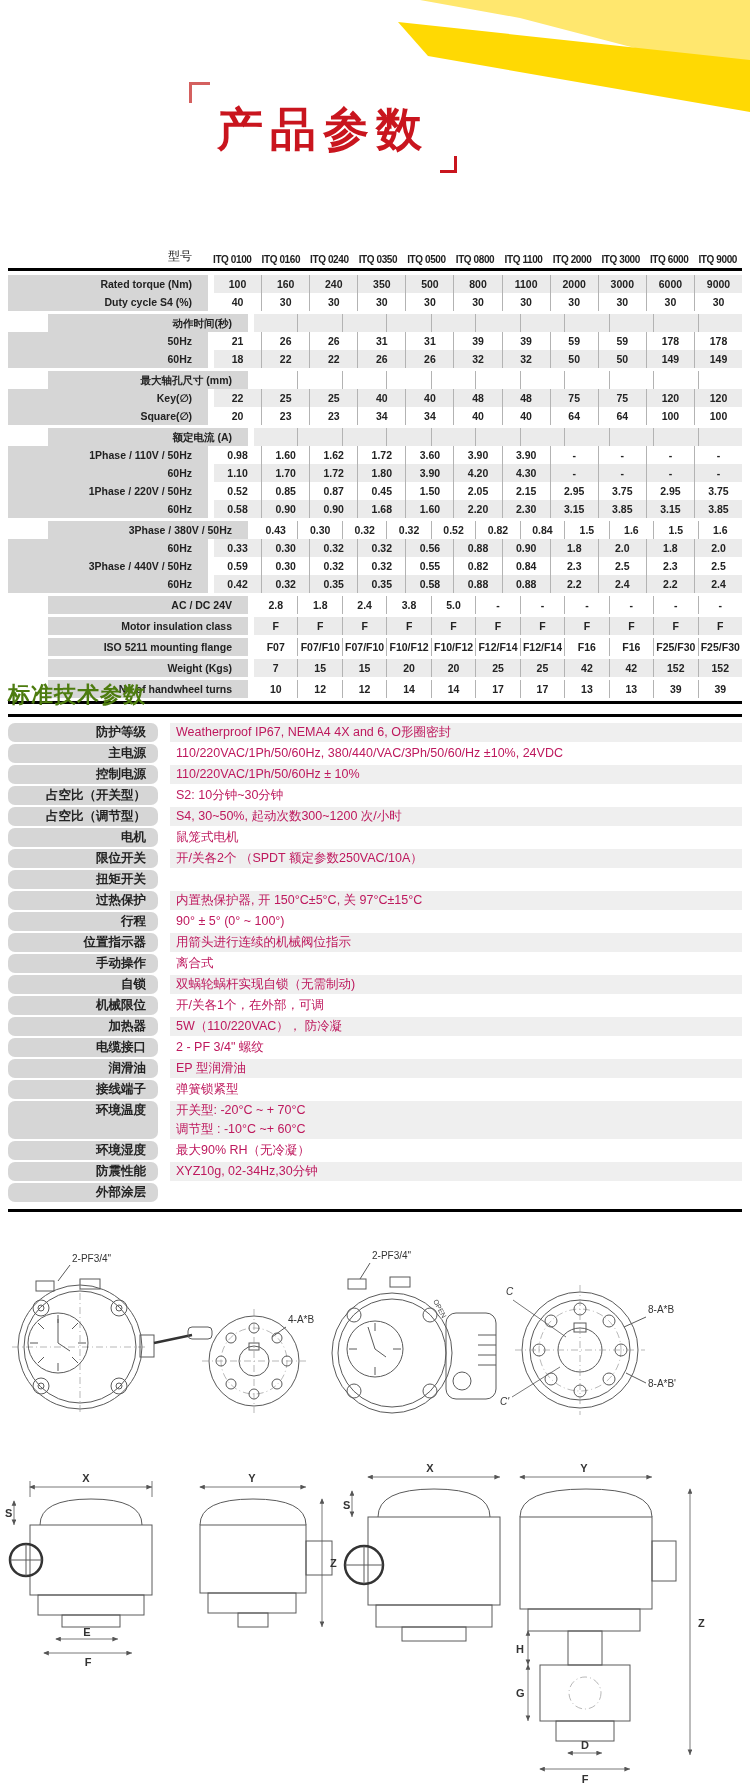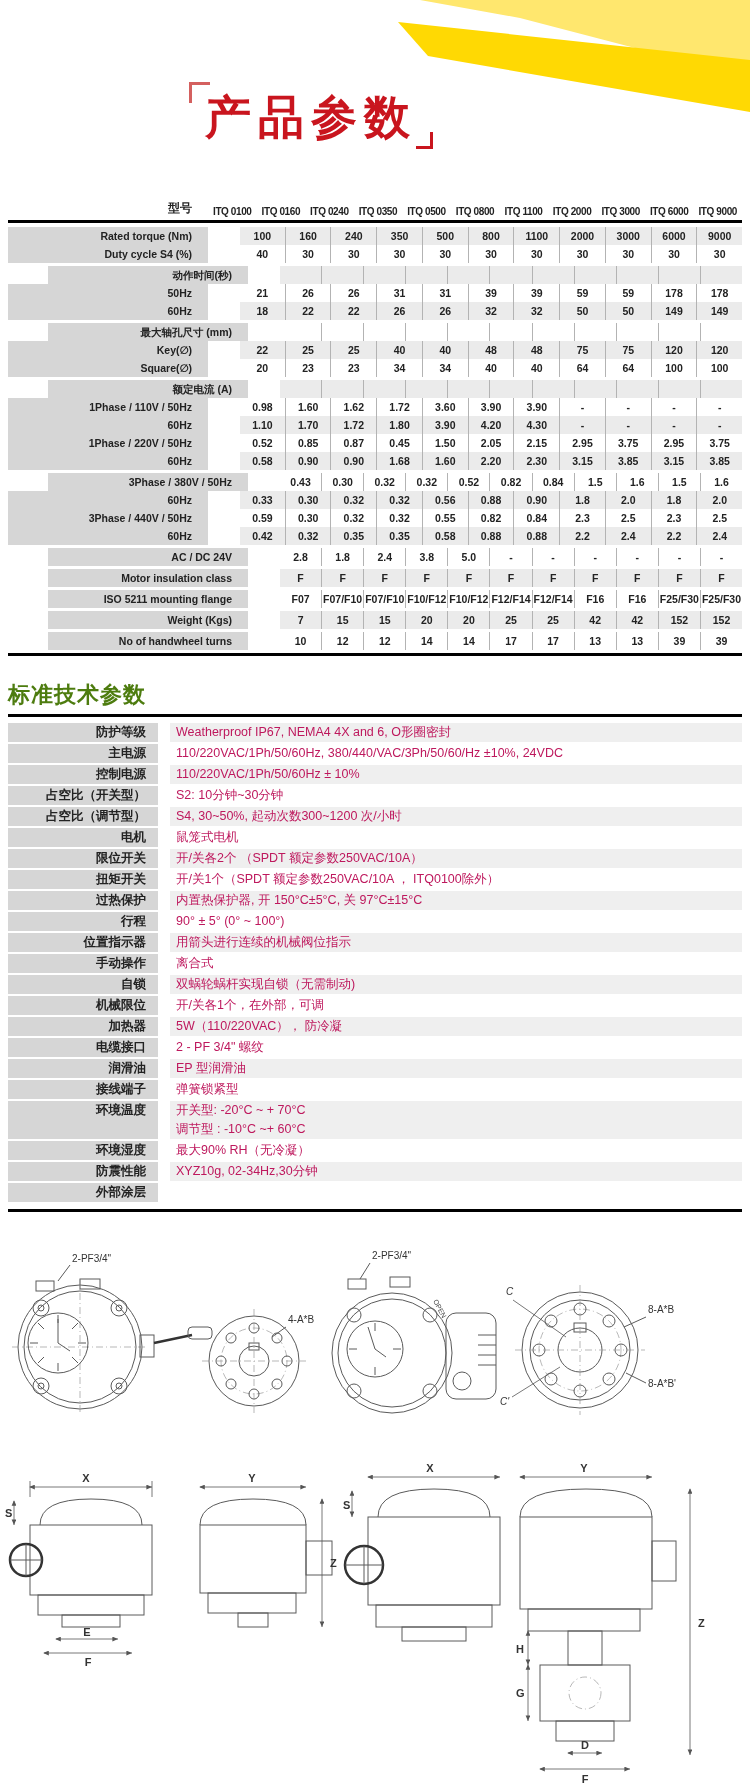--- a/index.html
+++ b/index.html
@@ -7,48 +7,48 @@
         font-family:"Liberation Sans","DejaVu Sans",sans-serif;color:#222;}
 
   
   .ribbon{position:absolute;top:0;left:0;width:750px;height:175px;pointer-events:none;}
   .rb{position:absolute;top:0;left:0;width:750px;height:175px;}
   .rb1{background:#ffe76e;clip-path:polygon(420px 0px,750px 0px,750px 78px,520px 18px);}
   .rb2{background:#ffd903;clip-path:polygon(398px 22px,750px 60px,750px 112px,428px 56px);}
 
   
   .title-wrap{position:absolute;left:205px;top:92px;}
-  .title{margin:0;font-size:46px;font-weight:bold;color:#c9151e;letter-spacing:7px;line-height:1.1;}
+  .title{margin:12px;font-size:46px;font-weight:bold;color:#c9151e;letter-spacing:7px;line-height:1.1;}
   .bracket{position:absolute;display:block;}
   .bracket.tl{left:-16px;top:-10px;width:18px;height:18px;border-left:3px solid #d4605f;border-top:3px solid #d4605f;}
   .bracket.br{right:-16px;bottom:-6px;width:14px;height:14px;border-right:3px solid #c9151e;border-bottom:3px solid #c9151e;}
 
   
   .spec-table{position:absolute;left:8px;top:200px;width:734px;border-bottom:3px solid #000;padding-bottom:3px;}
   .spec-header{display:flex;align-items:flex-end;border-bottom:3px solid #000;padding-bottom:3px;}
-  .hdr-label{width:200px;flex:none;text-align:right;padding-right:16px;font-weight:bold;font-size:12px;box-sizing:border-box;}
+  .hdr-label{width:200px;flex:none;text-align:right;padding-right:16px;font-weight:normal;font-size:12px;box-sizing:border-box;margin-top:48px;}
   .hdr-models{flex:1;display:flex;margin-left:0;}
   .hdr-model{flex:1;text-align:center;font-weight:bold;font-size:10px;white-space:nowrap;letter-spacing:-0.4px;}
   .spec-body{padding-top:4px;}
-  .spec-row{display:flex;height:18px;line-height:18px;gap:12px;}
+  .spec-row{display:flex;height:18px;line-height:18px;}
   .spec-row.gap{margin-top:3px;padding-left:40px;}
   .spec-row .rlabel{width:200px;flex:none;background:#d6d6d6;text-align:right;padding-right:16px;
                     font-weight:bold;font-size:10.5px;box-sizing:border-box;white-space:nowrap;}
-  .spec-row .cells{flex:1;display:flex;margin-left:20px;}
+  .spec-row .cells{flex:1;display:flex;margin-left:6px;}
   .spec-cell{flex:1;text-align:center;font-size:10.5px;font-weight:bold;color:#222;border-left:1px solid #b3b3b3;overflow:hidden;white-space:nowrap;}
   .spec-cell.c0{border-left:none;}
   .spec-row.shade .spec-cell{background:#ebebeb;}
 
   
   .tech-title{position:absolute;left:8px;top:680px;margin:0;font-size:22px;font-weight:bold;color:#4d7c0f;letter-spacing:1px;}
   .tech-table{position:absolute;left:8px;top:714px;width:734px;border-top:3px solid #000;border-bottom:3px solid #000;
               padding:6px 0 5px;box-sizing:border-box;}
   .tech-row{display:flex;margin-bottom:2px;}
   .tech-row .tlabel{width:150px;flex:none;background:#d6d6d6;text-align:right;padding-right:12px;
-                    font-weight:bold;font-size:12.5px;line-height:19px;box-sizing:border-box;white-space:nowrap;}
+                    font-weight:bold;font-size:12.5px;line-height:19px;box-sizing:border-box;white-space:nowrap;border-radius:7px;}
   .tech-row .tval{flex:1;margin-left:12px;font-size:12.5px;line-height:19px;color:#be185d;padding-left:6px;}
   .tech-row.shade .tval{background:#efefef;}
   .tval div{white-space:nowrap;}
 
   
   .drawings{position:absolute;left:0;top:1235px;width:750px;height:556px;}
   svg .ln{stroke:#5a5a5a;fill:none;stroke-width:1;}
   svg .thick{stroke:#333;stroke-width:2.5;fill:none;}
   svg .cl{stroke:#999;stroke-width:0.7;fill:none;stroke-dasharray:7 3 1 3;}
   svg .dim{stroke:#555;stroke-width:0.8;fill:none;}
@@ -484,23 +484,20 @@
         </div>
       </div>
       <div class="tech-row shade">
         <div class="tlabel">限位开关</div>
         <div class="tval">
           <div>开/关各2个 （SPDT 额定参数250VAC/10A）</div>
         </div>
       </div>
       <div class="tech-row">
         <div class="tlabel">扭矩开关</div>
-        <div class="tval">
-          <div>开/关1个（SPDT 额定参数250VAC/10A ， ITQ0100除外）</div>
-        </div>
       </div>
       <div class="tech-row shade">
         <div class="tlabel">过热保护</div>
         <div class="tval">
           <div>内置热保护器, 开 150°C±5°C, 关 97°C±15°C</div>
         </div>
       </div>
       <div class="tech-row">
         <div class="tlabel">行程</div>
         <div class="tval">

